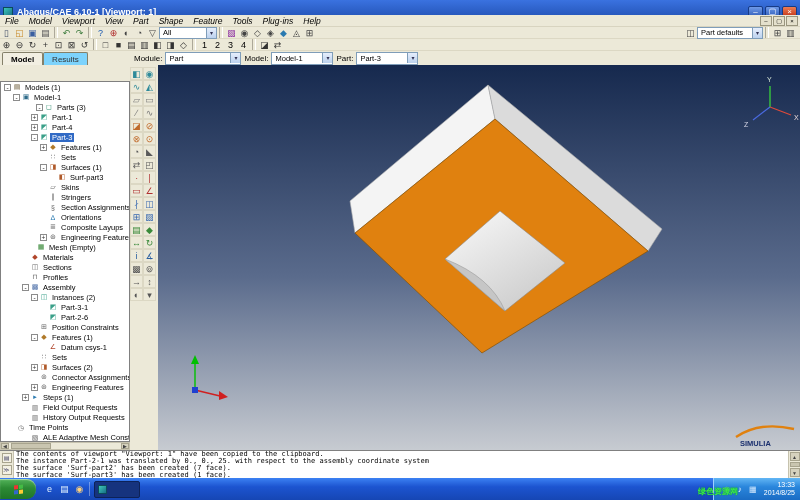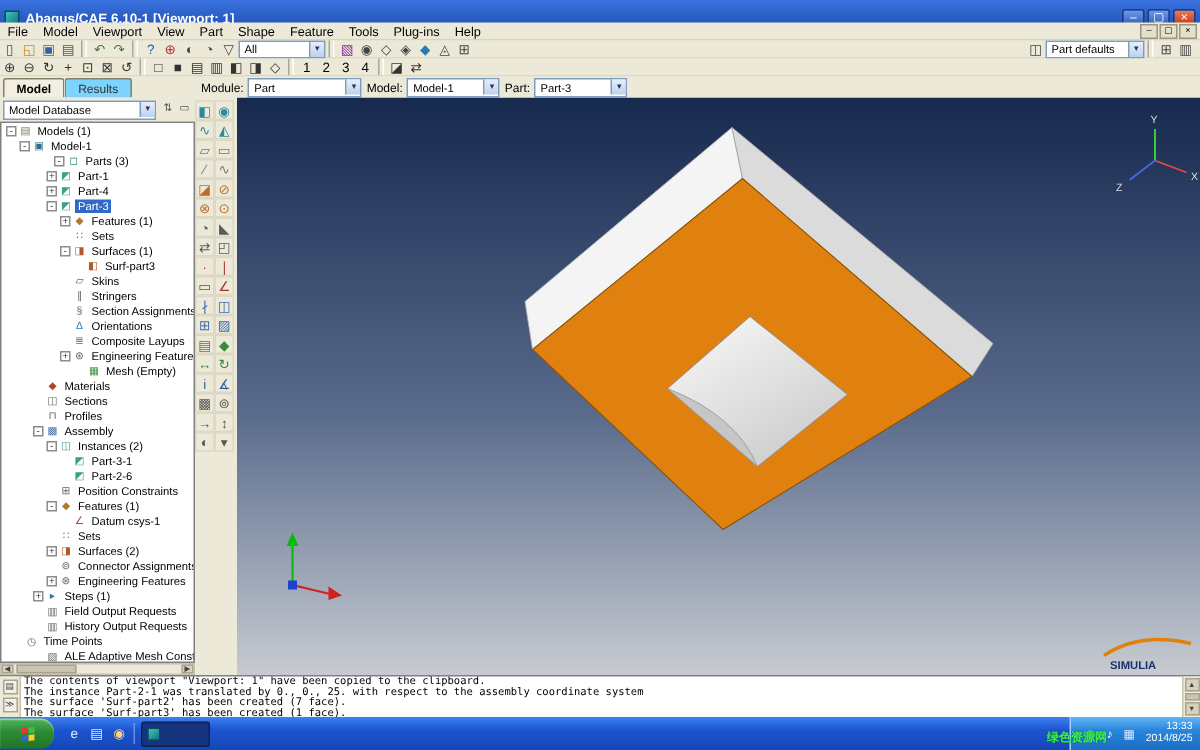--- a/index.html
+++ b/index.html
@@ -12,21 +12,21 @@
     background:linear-gradient(#3a72e0,#1c49a8); color:#fff; display:flex; align-items:center; padding:12px 3px; }
   .app-icon { width:10px; height:10px; background:linear-gradient(135deg,#3ec8b8,#176f86); border:1px solid #0b4a5a; margin-right:4px; flex:none; }
   .wtitle { flex:1; font-size:9px; font-weight:bold; white-space:nowrap; }
   .wbtn { width:15px; height:12px; margin-left:2px; background:linear-gradient(#6f9ae8,#2f5cb8); border:1px solid #173b86;
     color:#fff; font-size:8px; line-height:10px; text-align:center; border-radius:2px; }
   .wbtn.close { background:linear-gradient(#ee7d52,#c03318); }
 
   
   .menubar { position:absolute; left:0; top:15px; width:800px; height:12px; background:#ece9d8;
     border-bottom:1px solid #d8d4c0; display:flex; align-items:center; font-size:8.5px; }
-  .menu-item { padding:0 5px; height:12px; line-height:12px; }
+  .menu-item { padding:0 5px; height:12px; line-height:12px;font-style:italic; }
   .mdi-btns { margin-left:auto; display:flex; padding-right:2px; }
   .mdibtn { width:12px; height:10px; border:1px solid #9a967f; background:#e4e0cc; font-size:6px; line-height:8px; text-align:center; margin-left:1px; }
 
   
   .toolbar { position:absolute; left:0; width:800px; height:12px; background:#ece9d8; display:flex; align-items:center; border-bottom:1px solid #dcd8c4; }
   .tb1 { top:27px; } .tb2 { top:39px; }
   .tgroup { display:flex; align-items:center; }
   .ticon { width:13px; height:12px; display:flex; align-items:center; justify-content:center; font-size:9px; color:#444; }
   .tsep { width:4px; height:11px; border-left:1px solid #aca899; border-right:1px solid #ffffff; margin:0 2px; }
   .combo { display:flex; align-items:center; background:#fff; border:1px solid #7f9db9; height:12px; font-size:7.5px; padding-left:3px; }
@@ -224,30 +224,20 @@
         <span class="arrow">▾</span>
       </span>
       <span>Part:</span>
       <span class="combo" style="width:62px">
         <span>Part-3</span>
         <span class="arrow">▾</span>
       </span>
     </div>
   </div>
 
-  <div class="dbcombo-row">
-    <span class="combo dbcombo">
-      <span>Model Database</span>
-      <span class="arrow">▾</span>
-    </span>
-    <span style="display:flex">
-        <span class="minicon" style="color: rgb(85, 85, 85);">⇅</span>
-        <span class="minicon" style="color: rgb(85, 85, 85);">▭</span>
-      </span>
-  </div>
 
   <div class="tree">
       <div class="trow" style="padding-left: 3px;">
       <span class="texp">-</span>
       <span class="tic" style="color: rgb(122, 106, 74);">▤</span>
       <span class="tlabel">Models (1)</span>
     </div>
       <div class="trow" style="padding-left: 12px;">
       <span class="texp">-</span>
       <span class="tic" style="color: rgb(46, 107, 138);">▣</span>
@@ -316,21 +306,21 @@
       <div class="trow" style="padding-left: 39px;">
       <span class="texp" style="visibility: hidden;"></span>
       <span class="tic" style="color: rgb(102, 102, 102);">≣</span>
       <span class="tlabel">Composite Layups</span>
     </div>
       <div class="trow" style="padding-left: 39px;">
       <span class="texp">+</span>
       <span class="tic" style="color: rgb(102, 102, 102);">⊛</span>
       <span class="tlabel">Engineering Features</span>
     </div>
-      <div class="trow" style="padding-left: 39px; justify-content: center;">
+      <div class="trow" style="padding-left: 27px;">
       <span class="texp" style="visibility: hidden;"></span>
       <span class="tic" style="color: rgb(58, 138, 58);">▦</span>
       <span class="tlabel">Mesh (Empty)</span>
     </div>
       <div class="trow" style="padding-left: 21px;">
       <span class="texp" style="visibility: hidden;"></span>
       <span class="tic" style="color: rgb(176, 69, 42);">◆</span>
       <span class="tlabel">Materials</span>
     </div>
       <div class="trow" style="padding-left: 21px;">

